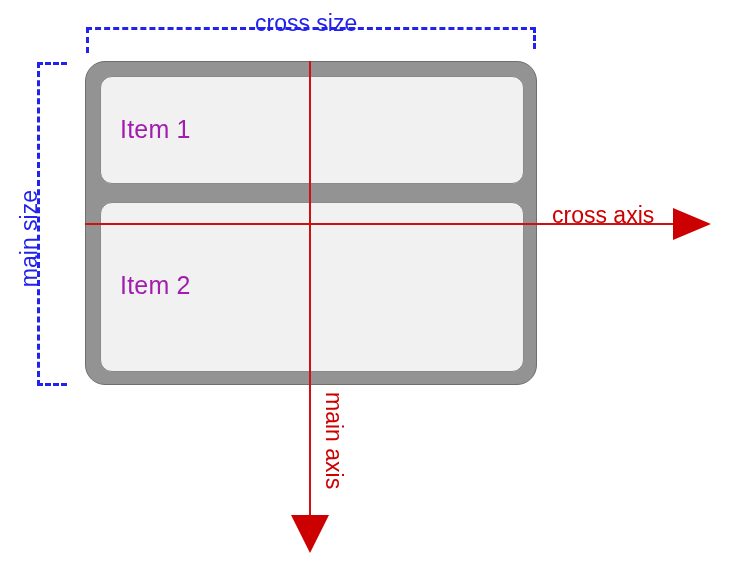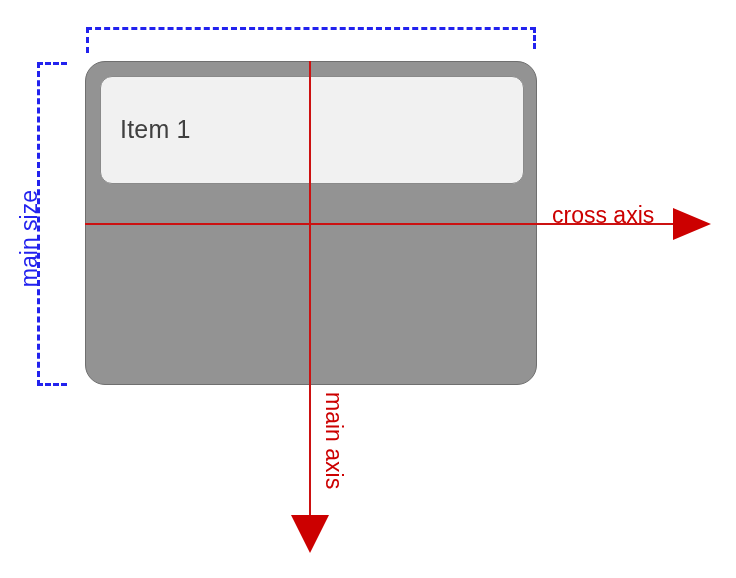--- a/index.html
+++ b/index.html
@@ -39,21 +39,21 @@
     border-radius: 12px;
     width: 424px;
     display: flex;
     align-items: center;
   }
   .flex-item-1 { top: 14px;  height: 108px; }
   .flex-item-2 { top: 140px; height: 170px; }
 
   .item-label {
     font-size: 25px;
-    color: #404040;
+    color: #a21caf;
     margin-left: 19px;
     line-height: 1;
     letter-spacing: 0.2px;
   }
   .flex-item-1 .item-label { align-self: flex-start; margin-top: 40px; }
   .flex-item-2 .item-label { align-self: flex-start; margin-top: 70px; }
 
   
   .axis-line-h {
     position: absolute;
@@ -137,29 +137,33 @@
   }
 </style>
 </head>
 <body>
 
 <div id="canvas">
 
   <div class="dash-h cross-size-line"></div>
   <div class="dash-v cross-size-tick-l"></div>
   <div class="dash-v cross-size-tick-r"></div>
+  <div class="size-label label-cross-size">cross size</div>
 
   <div class="dash-v main-size-line"></div>
   <div class="dash-h main-size-tick-t"></div>
   <div class="dash-h main-size-tick-b"></div>
   <div class="size-label label-main-size">main size</div>
 
   <div class="flex-container">
     <div class="flex-item flex-item-1">
       <span class="item-label">Item 1</span>
+    </div>
+    <div class="flex-item flex-item-2">
+      <span class="item-label">Item 2</span>
     </div>
   </div>
 
   <div class="axis-line-h"></div>
   <div class="axis-arrow-h"></div>
   <div class="axis-label label-cross-axis">cross axis</div>
 
   <div class="axis-line-v"></div>
   <div class="axis-arrow-v"></div>
   <div class="axis-label label-main-axis">main axis</div>

